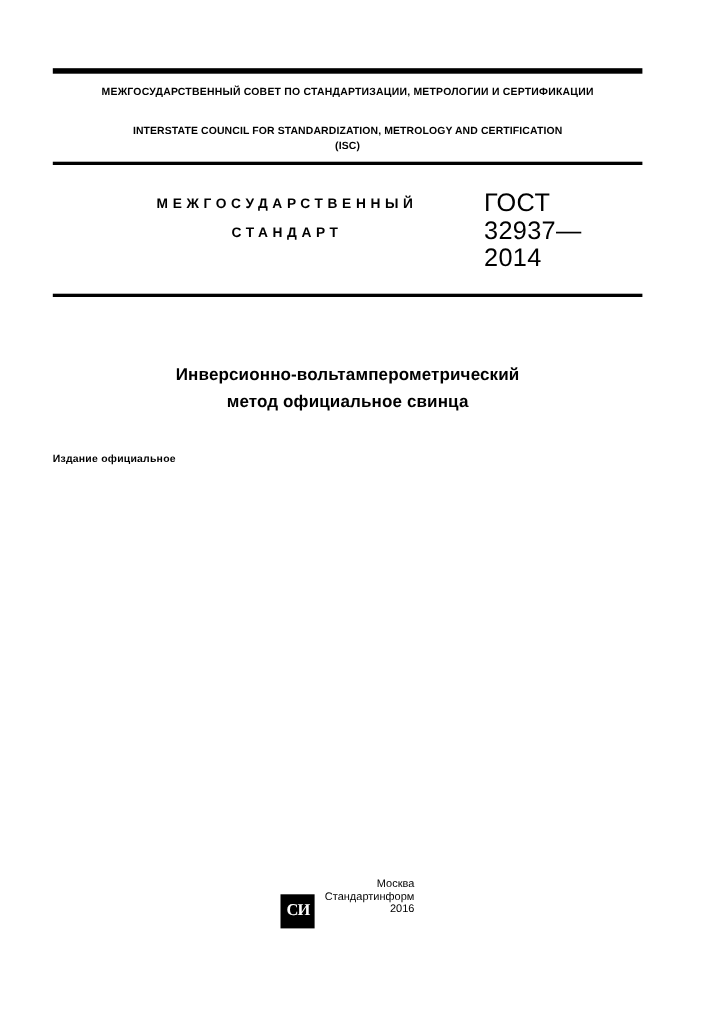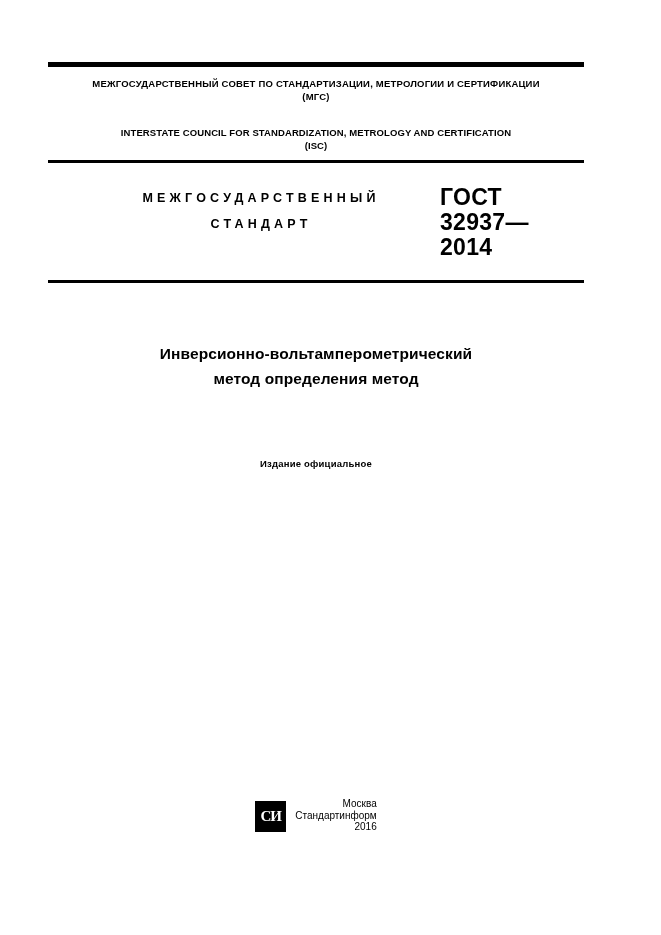--- a/index.html
+++ b/index.html
@@ -74,21 +74,21 @@
     font-weight: bold;
     letter-spacing: 4.2px;
     line-height: 26px;
     color: #000;
     padding-left: 30px;
   }
   .gost-num {
     flex: 0 0 auto;
     text-align: left;
     font-size: 23px;
-    font-weight: bold;
+    font-weight: normal;
     line-height: 25px;
     letter-spacing: 0.3px;
     width: 140px;
   }
 
   
   .title-block {
     text-align: center;
     margin-top: 58px;
   }
@@ -99,24 +99,23 @@
     letter-spacing: 0.2px;
   }
   .title-sub {
     font-size: 15.5px;
     font-weight: bold;
     line-height: 25px;
     margin-top: 1px;
     letter-spacing: 0.1px;
   }
   .edition {
-    text-align: center;
     font-size: 9.5px;
     font-weight: bold;
-    margin-top: 67px;
+    margin-top: 34px;
     letter-spacing: 0.2px;
   }
 
   
   .publisher {
     position: absolute;
     left: 0;
     top: 795px;
     width: 536px;
     display: flex;
@@ -128,21 +127,21 @@
     height: 31px;
     background: #000000;
     color: #ffffff;
     font-size: 15px;
     font-weight: bold;
     display: flex;
     align-items: center;
     justify-content: center;
     font-family: "Liberation Serif", serif;
     letter-spacing: -1px;
-    margin-top: 6px;
+    margin-top: 18px;
   }
   .pub-text {
     margin-left: 9px;
     font-size: 10px;
     font-weight: normal;
     line-height: 11.5px;
     text-align: right;
     padding-top: 3px;
   }
 </style>
@@ -150,21 +149,20 @@
 <body>
 
 <div class="page">
   <div class="content">
 
     <div class="rule rule-thick rule-top"></div>
 
     <div class="council-block">
       <div class="council-ru">
         <div>МЕЖГОСУДАРСТВЕННЫЙ СОВЕТ ПО СТАНДАРТИЗАЦИИ, МЕТРОЛОГИИ И СЕРТИФИКАЦИИ</div>
-        <div>(МГС)</div>
       </div>
       <div class="council-en">
         <div>INTERSTATE COUNCIL FOR STANDARDIZATION, METROLOGY AND CERTIFICATION</div>
         <div>(ISC)</div>
       </div>
     </div>
 
     <div class="rule rule-med"></div>
 
     <div class="mid-band">
@@ -177,21 +175,21 @@
         <div>32937—</div>
         <div>2014</div>
       </div>
     </div>
 
     <div class="rule rule-med"></div>
 
     <div class="title-block">
       <div class="title-sub">
         <div>Инверсионно-вольтамперометрический</div>
-        <div>метод определения метод</div>
+        <div>метод официальное свинца</div>
       </div>
     </div>
 
     <div class="edition">Издание официальное</div>
 
     <div class="publisher">
       <div class="logo">СИ</div>
       <div class="pub-text">
         <div>Москва</div>
         <div>Стандартинформ</div>

